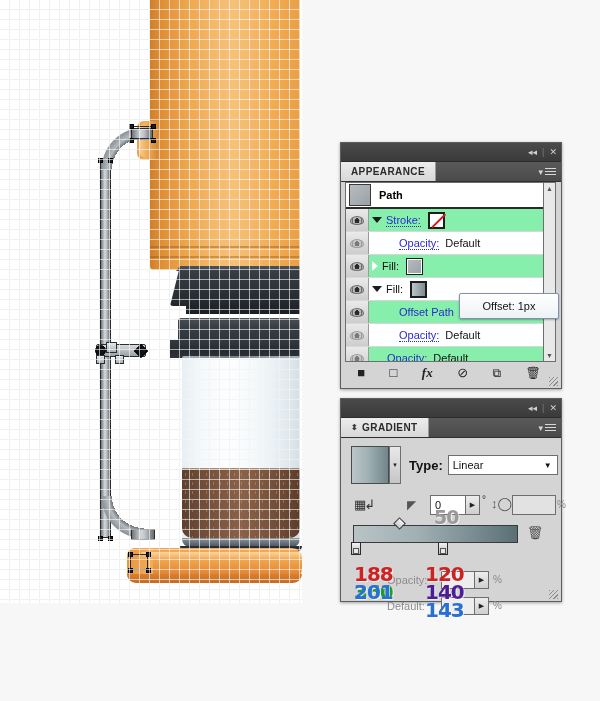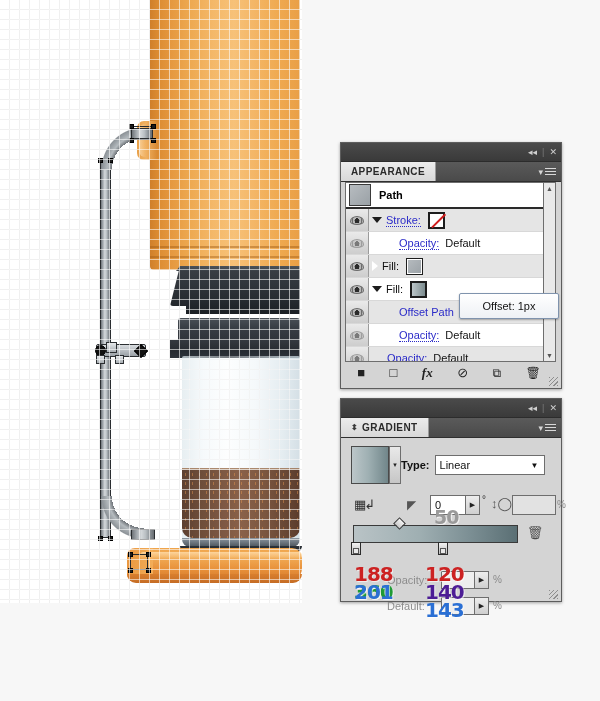--- a/index.html
+++ b/index.html
@@ -209,21 +209,21 @@
     padding-right:5px;color:#d6d6d6;font-size:9px;
   }
   .hamburger{display:inline-block;width:11px;}
   .hamburger i{display:block;height:1px;background:#d8d8d8;margin:2px 0;}
 
   
   #appearance-panel{left:340px;top:142px;width:220px;height:245px;}
   .ap-body{position:absolute;left:4px;top:39px;width:208px;height:180px;
     background:#ffffff;border:1px solid #6e6e6e;box-sizing:border-box;overflow:hidden;}
   .ap-row{display:flex;align-items:center;height:22px;border-bottom:1px solid #d8d8d8;font-size:11px;}
-  .ap-row.alt{background:#e5e5e5;}
+  .ap-row.alt{background:#86efac;}
   .ap-row.white{background:#ffffff;}
   .eye-cell{width:22px;height:100%;display:flex;align-items:center;justify-content:center;
     background:linear-gradient(to bottom,#eaeaea,#cdcdcd);border-right:1px solid #9b9b9b;}
   .eye{width:14px;height:9px;border-radius:50%/60% 60% 40% 40%;
     background:radial-gradient(circle at 50% 55%, #2b2b2b 0 2.4px, #b9b9b9 2.6px 4.2px, #6d6d6d 4.4px 5.4px, transparent 5.6px);
     border:1px solid #6b6b6b;box-sizing:border-box;}
   .eye.dim{opacity:.55;}
   .tri{width:0;height:0;margin:0 4px 0 3px;}
   .tri.down{border-left:5px solid transparent;border-right:5px solid transparent;border-top:6px solid #1c1c1c;}
   .tri-outline{width:0;height:0;margin:0 4px 0 3px;
@@ -475,21 +475,21 @@
           <i></i>
           <i></i>
           <i></i>
         </span>
     </div>
   </div>
 
   <div class="gp-row" style="position:absolute;left:10px;top:47px;">
     <div class="grad-thumb"></div>
     <div class="grad-thumb-arrow">▾</div>
-    <span style="font-size:11px;font-weight:bold;margin:0 5px 0 0;color:#111;">Type:</span>
+    <span style="font-size:13px;font-weight:bold;margin:0 5px 0 8px;color:#111;">Type:</span>
     <div class="field" style="width:110px;height:20px;">
       <span>Linear</span>
       <span style="margin-left:auto;margin-right:5px;font-size:8px;">▼</span>
     </div>
   </div>
 
   <div style="position:absolute;left:13px;top:96px;width:200px;height:24px;">
     <span class="reverse-ic" style="left:0;top:2px;font-size:13px;letter-spacing:-2px;">▦↲</span>
     <span style="position:absolute;left:53px;top:3px;font-size:12px;color:#555;">◤</span>
     <div class="field" style="position:absolute;left:76px;top:0;width:36px;height:20px;">

